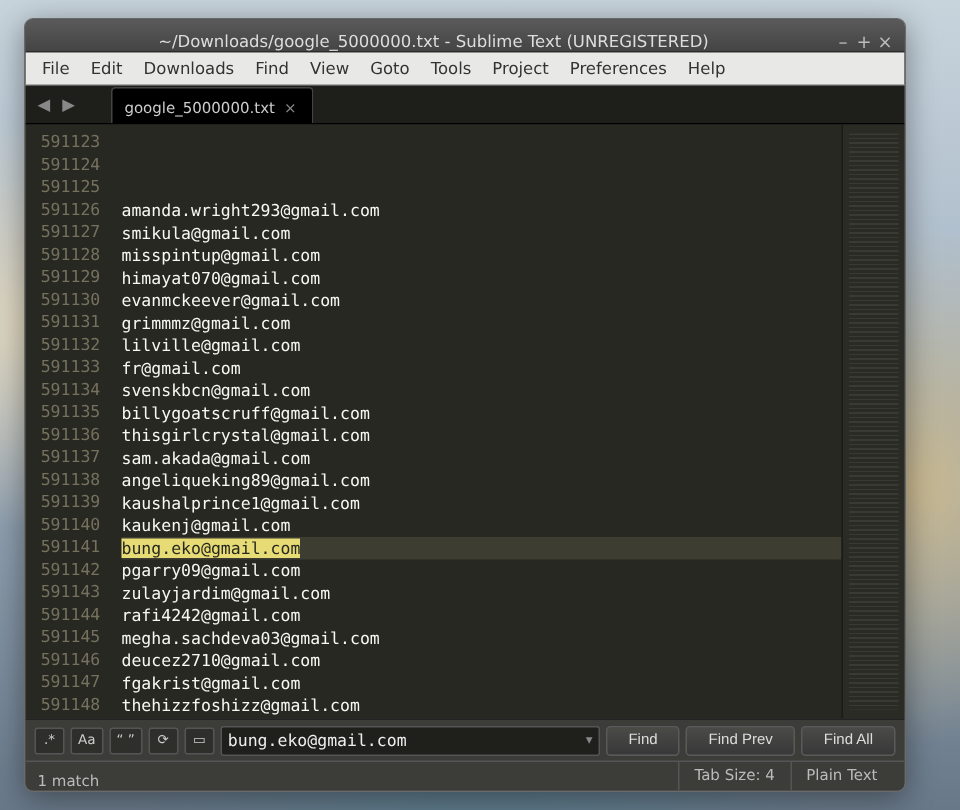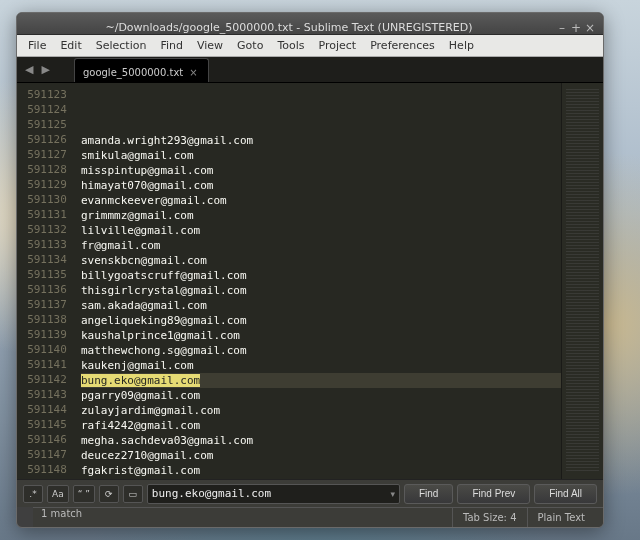--- a/index.html
+++ b/index.html
@@ -83,41 +83,41 @@
     flex:1; background:transparent; border:none; outline:none; color:#eee;
     font-family:"DejaVu Sans Mono",monospace; font-size:11px;
   }
   .dd { color:#888; font-size:9px; padding-left:4px; cursor:pointer; }
   .findbtn {
     background:linear-gradient(#4a4a46,#38383a); border:1px solid #5a5a5a; color:#ddd;
     font-size:10px; height:20px; padding:0 14px; border-radius:3px; cursor:pointer;
   }
   .statusbar {
     height:20px; background:#3c3c38; border-top:1px solid #555;
-    display:flex; align-items:flex-start; font-size:10px; color:#bbb; padding:0 8px;margin-left:16px;
+    display:flex; align-items:flex-end; font-size:10px; color:#bbb; padding:0 8px;
   }
   .statusbar .spacer { flex:1; }
   .statusbar .cell { padding:0 10px; border-left:1px solid #555; height:100%; display:flex; align-items:center; cursor:pointer;}
 </style>
 </head>
 <body>
 
 <div class="window">
 
   <div class="titlebar">
     <span class="title">~/Downloads/google_5000000.txt - Sublime Text (UNREGISTERED)</span>
     <span class="winbtn">–</span>
     <span class="winbtn">+</span>
     <span class="winbtn">×</span>
   </div>
 
   <div class="menubar">
     <span class="menuitem">File</span>
     <span class="menuitem">Edit</span>
-    <span class="menuitem">Selection</span>
+    <span class="menuitem">Downloads</span>
     <span class="menuitem">Find</span>
     <span class="menuitem">View</span>
     <span class="menuitem">Goto</span>
     <span class="menuitem">Tools</span>
     <span class="menuitem">Project</span>
     <span class="menuitem">Preferences</span>
     <span class="menuitem">Help</span>
   </div>
 
   <div class="tabbar">
@@ -167,21 +167,20 @@
         <div class="line">evanmckeever@gmail.com</div>
         <div class="line">grimmmz@gmail.com</div>
         <div class="line">lilville@gmail.com</div>
         <div class="line">fr@gmail.com</div>
         <div class="line">svenskbcn@gmail.com</div>
         <div class="line">billygoatscruff@gmail.com</div>
         <div class="line">thisgirlcrystal@gmail.com</div>
         <div class="line">sam.akada@gmail.com</div>
         <div class="line">angeliqueking89@gmail.com</div>
         <div class="line">kaushalprince1@gmail.com</div>
-        <div class="line">matthewchong.sg@gmail.com</div>
         <div class="line">kaukenj@gmail.com</div>
         <div class="line hl"><span class="hl-match">bung.eko@gmail.com</span></div>
         <div class="line">pgarry09@gmail.com</div>
         <div class="line">zulayjardim@gmail.com</div>
         <div class="line">rafi4242@gmail.com</div>
         <div class="line">megha.sachdeva03@gmail.com</div>
         <div class="line">deucez2710@gmail.com</div>
         <div class="line">fgakrist@gmail.com</div>
         <div class="line">thehizzfoshizz@gmail.com</div>
         <div class="line">adzafrengky@gmail.com</div>

